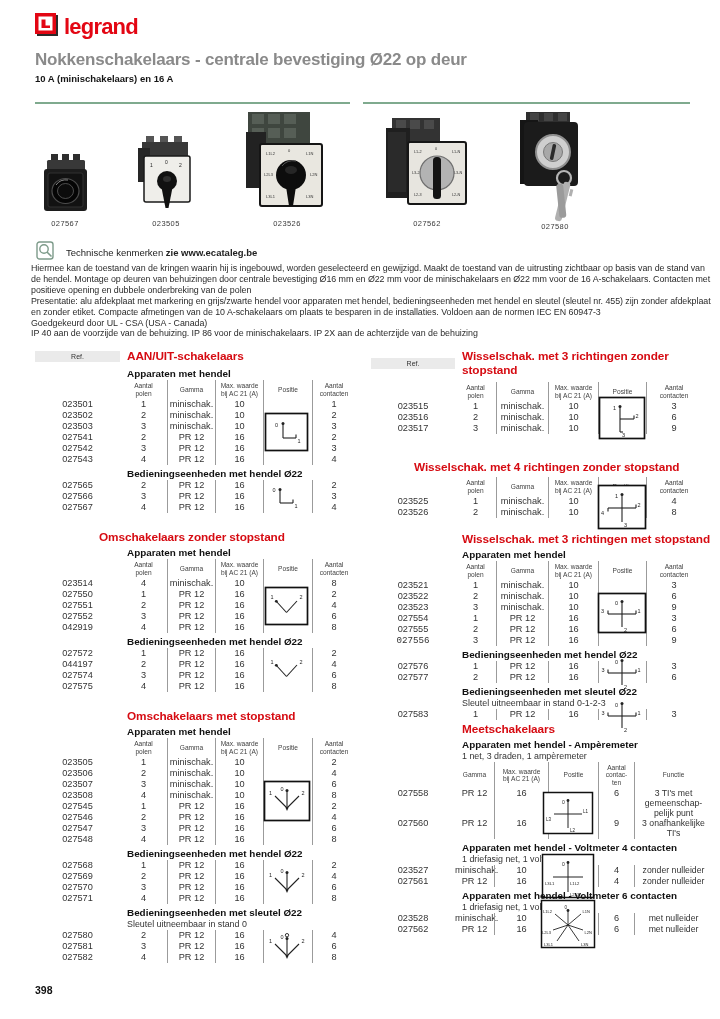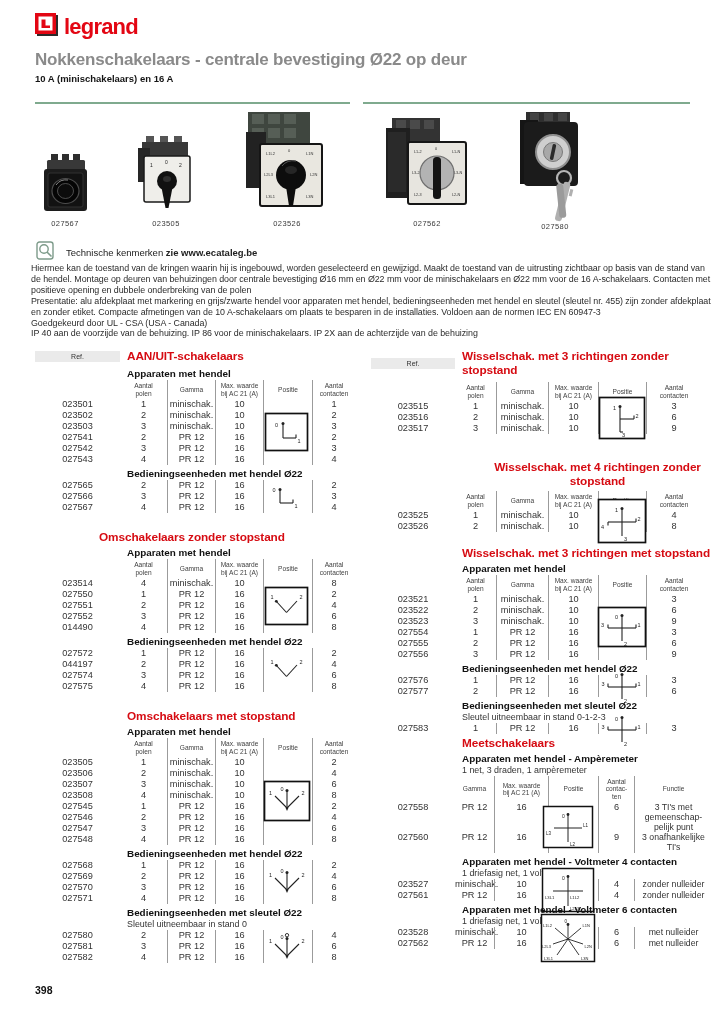--- a/index.html
+++ b/index.html
@@ -375,21 +375,21 @@
             </div>
             <div class="data-row">
               <div class="data-cell ref-cell" style="width: 85px;">027552</div>
               <div class="data-cell" style="width: 47px;">3</div>
               <div class="data-cell bl" style="width: 48px;">PR 12</div>
               <div class="data-cell bl" style="width: 48px;">16</div>
               <div class="data-cell bl" style="width: 49px;"></div>
               <div class="data-cell bl" style="width: 43px;">6</div>
             </div>
             <div class="data-row">
-              <div class="data-cell ref-cell" style="width: 85px;">014490</div>
+              <div class="data-cell ref-cell" style="width: 85px;">042919</div>
               <div class="data-cell" style="width: 47px;">4</div>
               <div class="data-cell bl" style="width: 48px;">PR 12</div>
               <div class="data-cell bl" style="width: 48px;">16</div>
               <div class="data-cell bl" style="width: 49px;"></div>
               <div class="data-cell bl" style="width: 43px;">8</div>
             </div>
             <div class="diagram" style="left: 229px;">
               <svg width="46" height="42" viewBox="0 0 46 42">
                 <rect x="1.5" y="2.5" width="42" height="37" fill="#fff" stroke="#111" stroke-width="1.7"></rect>
                 <g stroke="#222" stroke-width="1.1" fill="none">
@@ -705,21 +705,21 @@
                 <text x="15" y="14.5" font-size="5.5" fill="#222">1</text>
                 <text x="37.5" y="23" font-size="5.5" fill="#222">2</text>
                 <text x="24" y="41.5" font-size="5.5" fill="#222">3</text>
               </svg>
             </div>
           </div>
         </div>
       </div>
       <div class="section" style="margin-top: 24px;">
         <div class="gray-strip" style="width: 84px;"></div>
-        <div class="sec-title" style="margin-left: 112px; text-align: center;">Wisselschak. met 4 richtingen zonder stopstand</div>
+        <div class="sec-title" style="margin-left: 43px;">Wisselschak. met 4 richtingen zonder stopstand</div>
         <div class="group">
           <div class="hdr-row">
             <div class="hdr-cell" style="width: 84px;"></div>
             <div class="hdr-cell" style="width: 41px;">Aantal
 polen</div>
             <div class="hdr-cell bl" style="width: 52px;">Gamma</div>
             <div class="hdr-cell bl" style="width: 50px;">Max. waarde
 bij AC 21 (A)</div>
             <div class="hdr-cell bl" style="width: 48px;">Positie</div>
             <div class="hdr-cell bl" style="width: 55px;">Aantal
@@ -812,21 +812,21 @@
             </div>
             <div class="data-row">
               <div class="data-cell ref-cell" style="width: 84px;">027555</div>
               <div class="data-cell" style="width: 41px;">2</div>
               <div class="data-cell bl" style="width: 52px;">PR 12</div>
               <div class="data-cell bl" style="width: 50px;">16</div>
               <div class="data-cell bl" style="width: 48px;"></div>
               <div class="data-cell bl" style="width: 55px;">6</div>
             </div>
             <div class="data-row">
-              <div class="data-cell ref-cell" style="width: 84px;">027556</div>
+              <div class="data-cell ref-cell" style="width: 84px; font-family: Liberation Mono, monospace;">027556</div>
               <div class="data-cell" style="width: 41px;">3</div>
               <div class="data-cell bl" style="width: 52px;">PR 12</div>
               <div class="data-cell bl" style="width: 50px;">16</div>
               <div class="data-cell bl" style="width: 48px;"></div>
               <div class="data-cell bl" style="width: 55px;">9</div>
             </div>
             <div class="diagram" style="left: 226px;">
               <svg width="50" height="44" viewBox="0 0 50 44">
                 <rect x="1.5" y="2.5" width="47" height="39" fill="#fff" stroke="#111" stroke-width="1.7"></rect>
                 <g stroke="#222" stroke-width="1.1" fill="none">

